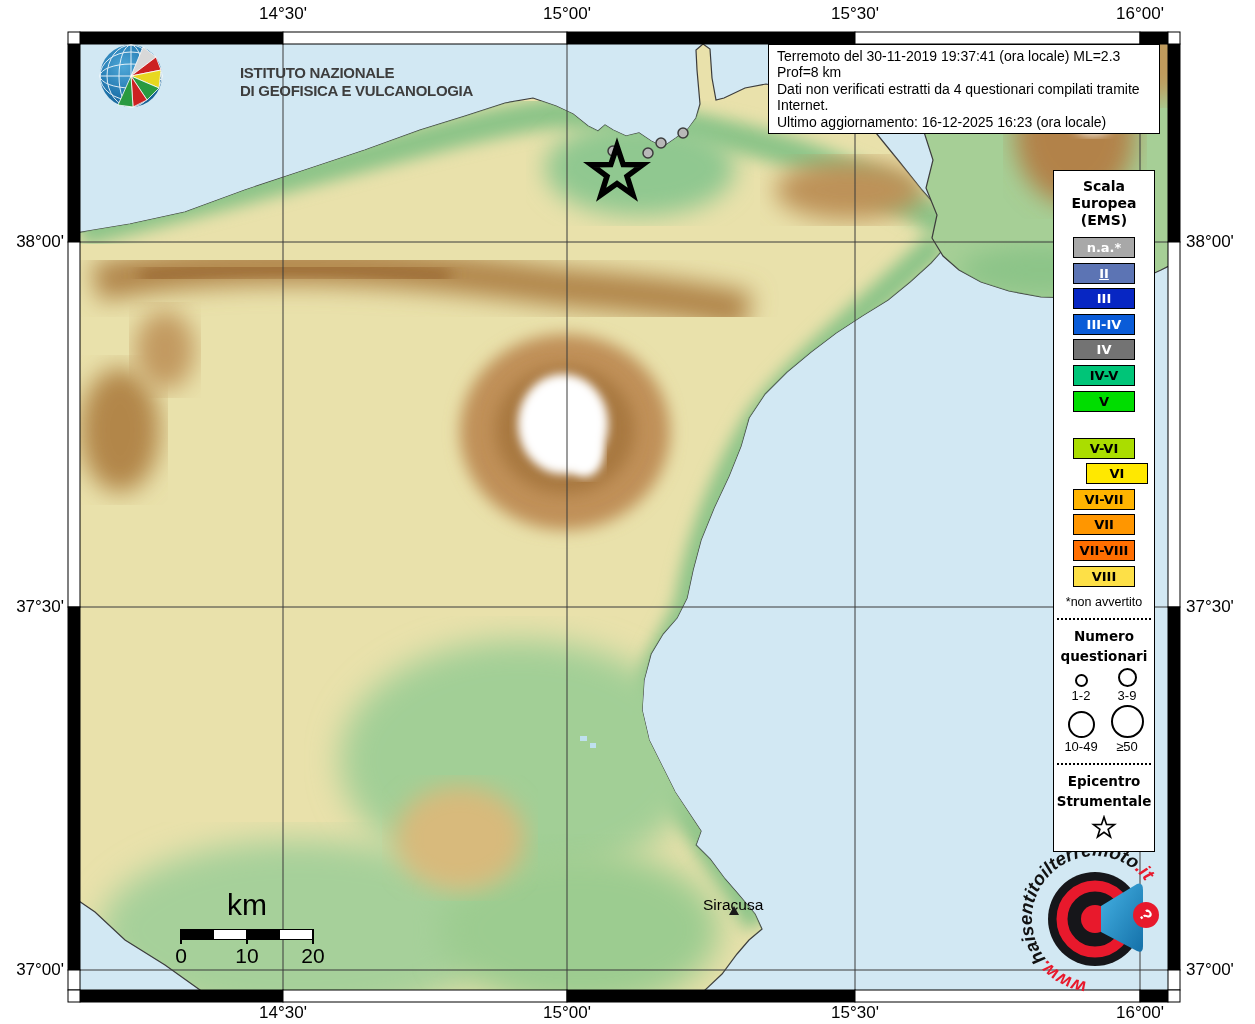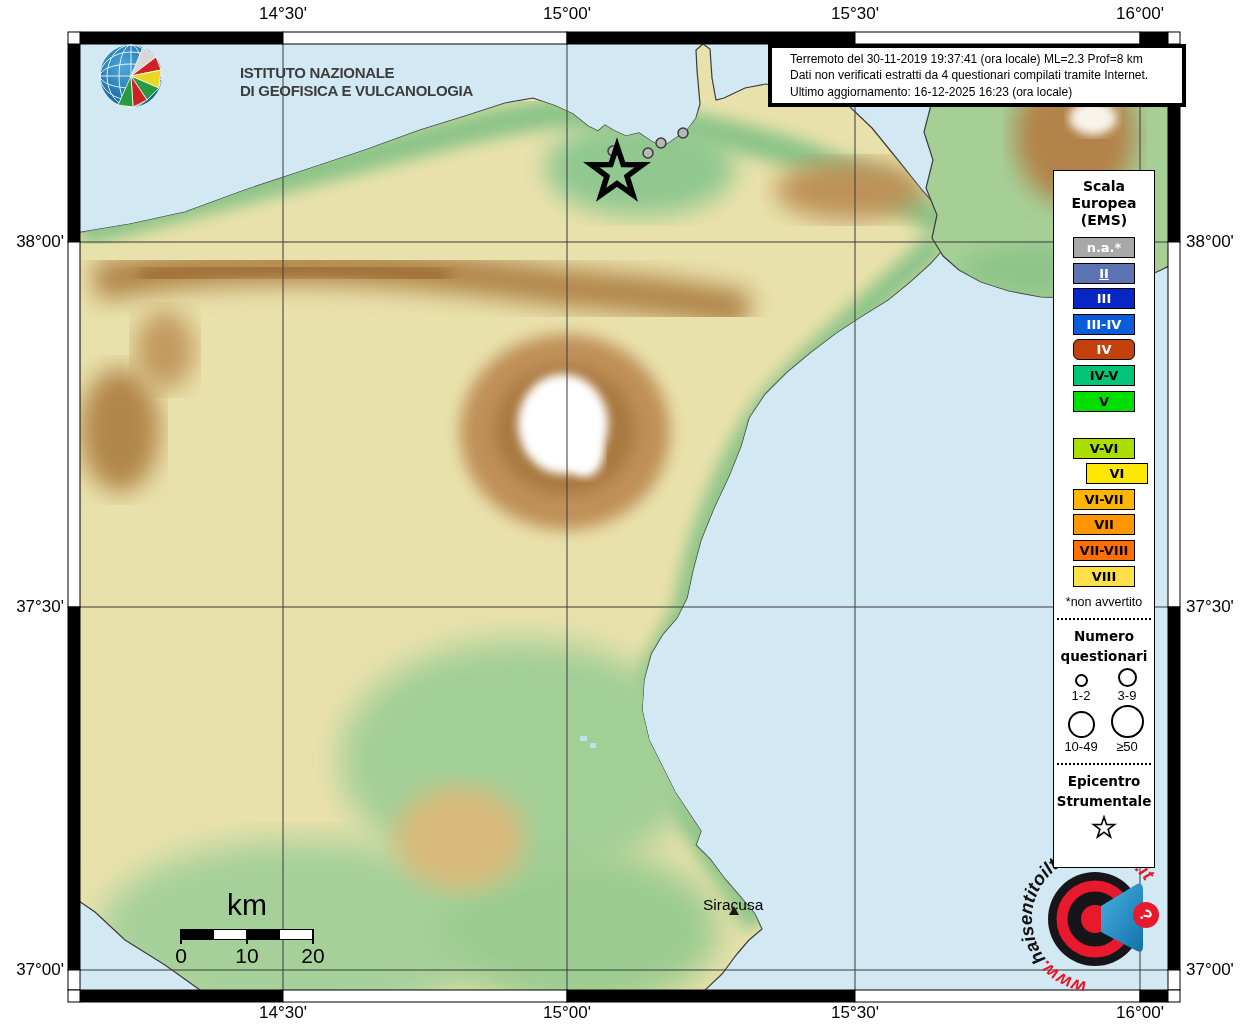--- a/index.html
+++ b/index.html
@@ -4,23 +4,23 @@
 <style>
   html,body{margin:0;padding:0;background:#fff;}
   #stage{position:relative;width:1255px;height:1024px;background:#ffffff;
          font-family:"Liberation Sans",sans-serif;overflow:hidden;}
   #map-svg{position:absolute;left:0;top:0;}
   .axis-label{position:absolute;font-size:17px;color:#000;white-space:nowrap;}
   .axis-top,.axis-bottom{transform:translateX(-50%);}
   .axis-left{transform:translateY(-50%);text-align:right;}
   .axis-right{transform:translateY(-50%);}
   .info-box{position:absolute;left:768px;top:44px;width:374px;background:#ffffff;
-            border:4px solid #000000;padding:3px 18px;font-size:12px;line-height:16.4px;color:#000;}
+            border:1px solid #000000;padding:3px 8px;font-size:14px;line-height:16.4px;color:#000;}
   .legend{position:absolute;left:1053px;top:170px;width:100px;background:#ffffff;
-          border:1px solid #000;text-align:center;padding-bottom:24px;}
+          border:1px solid #000;text-align:center;padding-bottom:8px;}
   .legend-title{font-weight:bold;font-size:14px;line-height:17px;margin-top:7px;
                 font-family:"DejaVu Sans","Liberation Sans",sans-serif;}
   .swatch-list{margin-top:8px;}
   .swatch{width:60px;height:19px;margin:4.6px auto 0 auto;border:1.5px solid #000;
           font-weight:bold;font-size:13px;line-height:19px;
           font-family:"DejaVu Sans","Liberation Sans",sans-serif;}
   .footnote{font-size:12.5px;margin-top:8px;}
   .sep{border-top:2px dotted #000;margin:9px 3px 6px 3px;height:0;}
   .legend-sub{font-weight:bold;font-size:13.5px;line-height:20px;
               font-family:"DejaVu Sans","Liberation Sans",sans-serif;}
@@ -237,21 +237,21 @@
   <div class="legend-title">
     <div>Scala</div>
     <div>Europea</div>
     <div>(EMS)</div>
   </div>
   <div class="swatch-list" id="swatch-list">
         <div class="swatch" style="background: rgb(168, 168, 168); color: rgb(255, 255, 255);">n.a.*</div>
         <div class="swatch" style="background: rgb(92, 116, 180); color: rgb(255, 255, 255); text-decoration: underline;">II</div>
         <div class="swatch" style="background: rgb(7, 38, 195); color: rgb(255, 255, 255);">III</div>
         <div class="swatch" style="background: rgb(10, 92, 216); color: rgb(255, 255, 255);">III-IV</div>
-        <div class="swatch" style="background: #c2410c; color: rgb(255, 255, 255); border-radius: 6px;">IV</div>
+        <div class="swatch" style="background: #737373; color: rgb(255, 255, 255);">IV</div>
         <div class="swatch" style="background: rgb(0, 197, 120); color: rgb(0, 0, 0);">IV-V</div>
         <div class="swatch" style="background: rgb(0, 221, 0); color: rgb(0, 0, 0);">V</div>
         <div class="swatch" style="background: rgb(170, 221, 0); color: rgb(0, 0, 0); margin-top: 26px;">V-VI</div>
         <div class="swatch" style="background: rgb(255, 232, 0); color: rgb(0, 0, 0); margin-left: 32px;">VI</div>
         <div class="swatch" style="background: rgb(255, 180, 0); color: rgb(0, 0, 0);">VI-VII</div>
         <div class="swatch" style="background: rgb(255, 150, 0); color: rgb(0, 0, 0);">VII</div>
         <div class="swatch" style="background: rgb(255, 110, 0); color: rgb(0, 0, 0);">VII-VIII</div>
         <div class="swatch" style="background: #fde047; color: rgb(0, 0, 0);">VIII</div>
       </div>
   <div class="footnote">*non avvertito</div>

